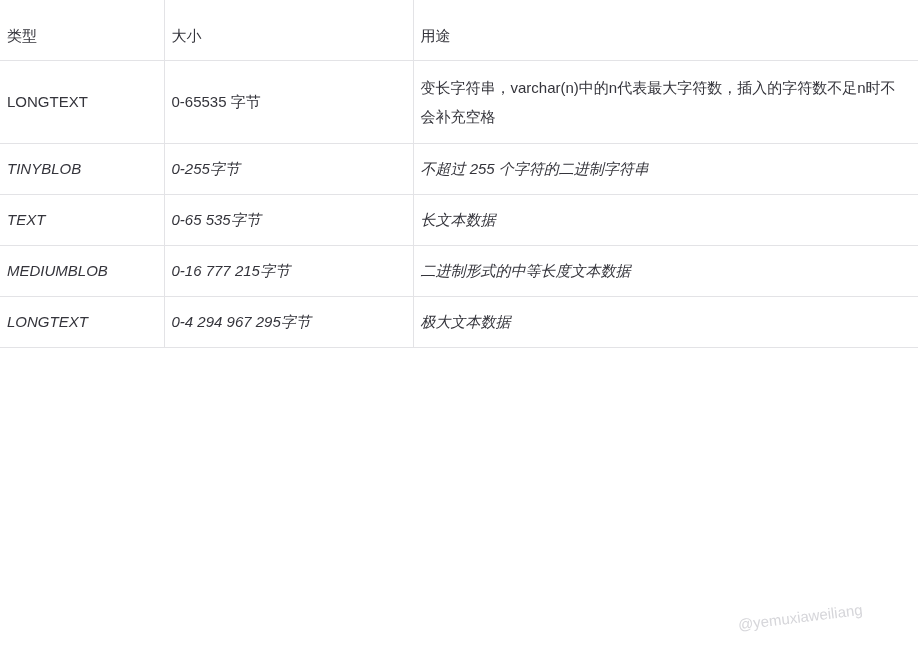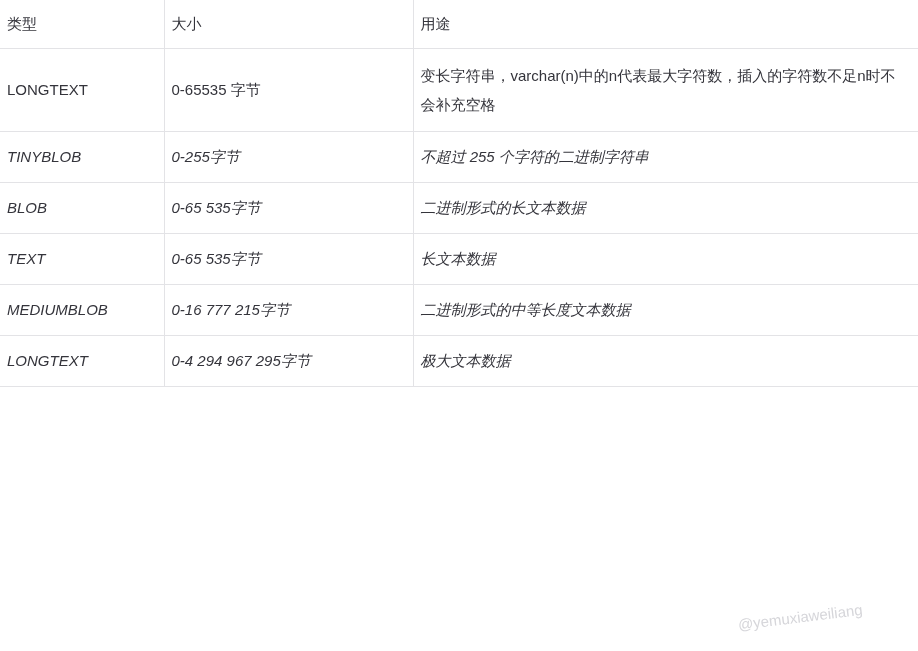--- a/index.html
+++ b/index.html
@@ -47,21 +47,21 @@
   }
 
   table.datatypes th:last-child,
   table.datatypes td:last-child {
     border-right: none;
   }
 
   table.datatypes thead th {
     height: 48px;
     line-height: 48px;
-    padding-top: 0;
+    padding-top: 12px;
     padding-bottom: 0;
   }
 
   table.datatypes tbody tr.r-tall td {
     height: 115px;
   }
   table.datatypes tbody tr.r-mid td {
     height: 82px;
   }
   table.datatypes tbody tr.r-std td {
@@ -121,25 +121,20 @@
           <td class="type-cell">LONGTEXT</td>
           <td class="size-cell">0-65535 字节</td>
           <td class="usage-cell">变长字符串，varchar(n)中的n代表最大字符数，插入的字符数不足n时不会补充空格</td>
         </tr>
         <tr class="r-std">
           <td class="type-cell">TINYBLOB</td>
           <td class="size-cell">0-255字节</td>
           <td class="usage-cell">不超过 255 个字符的二进制字符串</td>
         </tr>
         <tr class="r-std">
-          <td class="type-cell">BLOB</td>
-          <td class="size-cell">0-65 535字节</td>
-          <td class="usage-cell">二进制形式的长文本数据</td>
-        </tr>
-        <tr class="r-std">
           <td class="type-cell">TEXT</td>
           <td class="size-cell">0-65 535字节</td>
           <td class="usage-cell">长文本数据</td>
         </tr>
         <tr class="r-std">
           <td class="type-cell">MEDIUMBLOB</td>
           <td class="size-cell">0-16 777 215字节</td>
           <td class="usage-cell">二进制形式的中等长度文本数据</td>
         </tr>
         <tr class="r-std">

